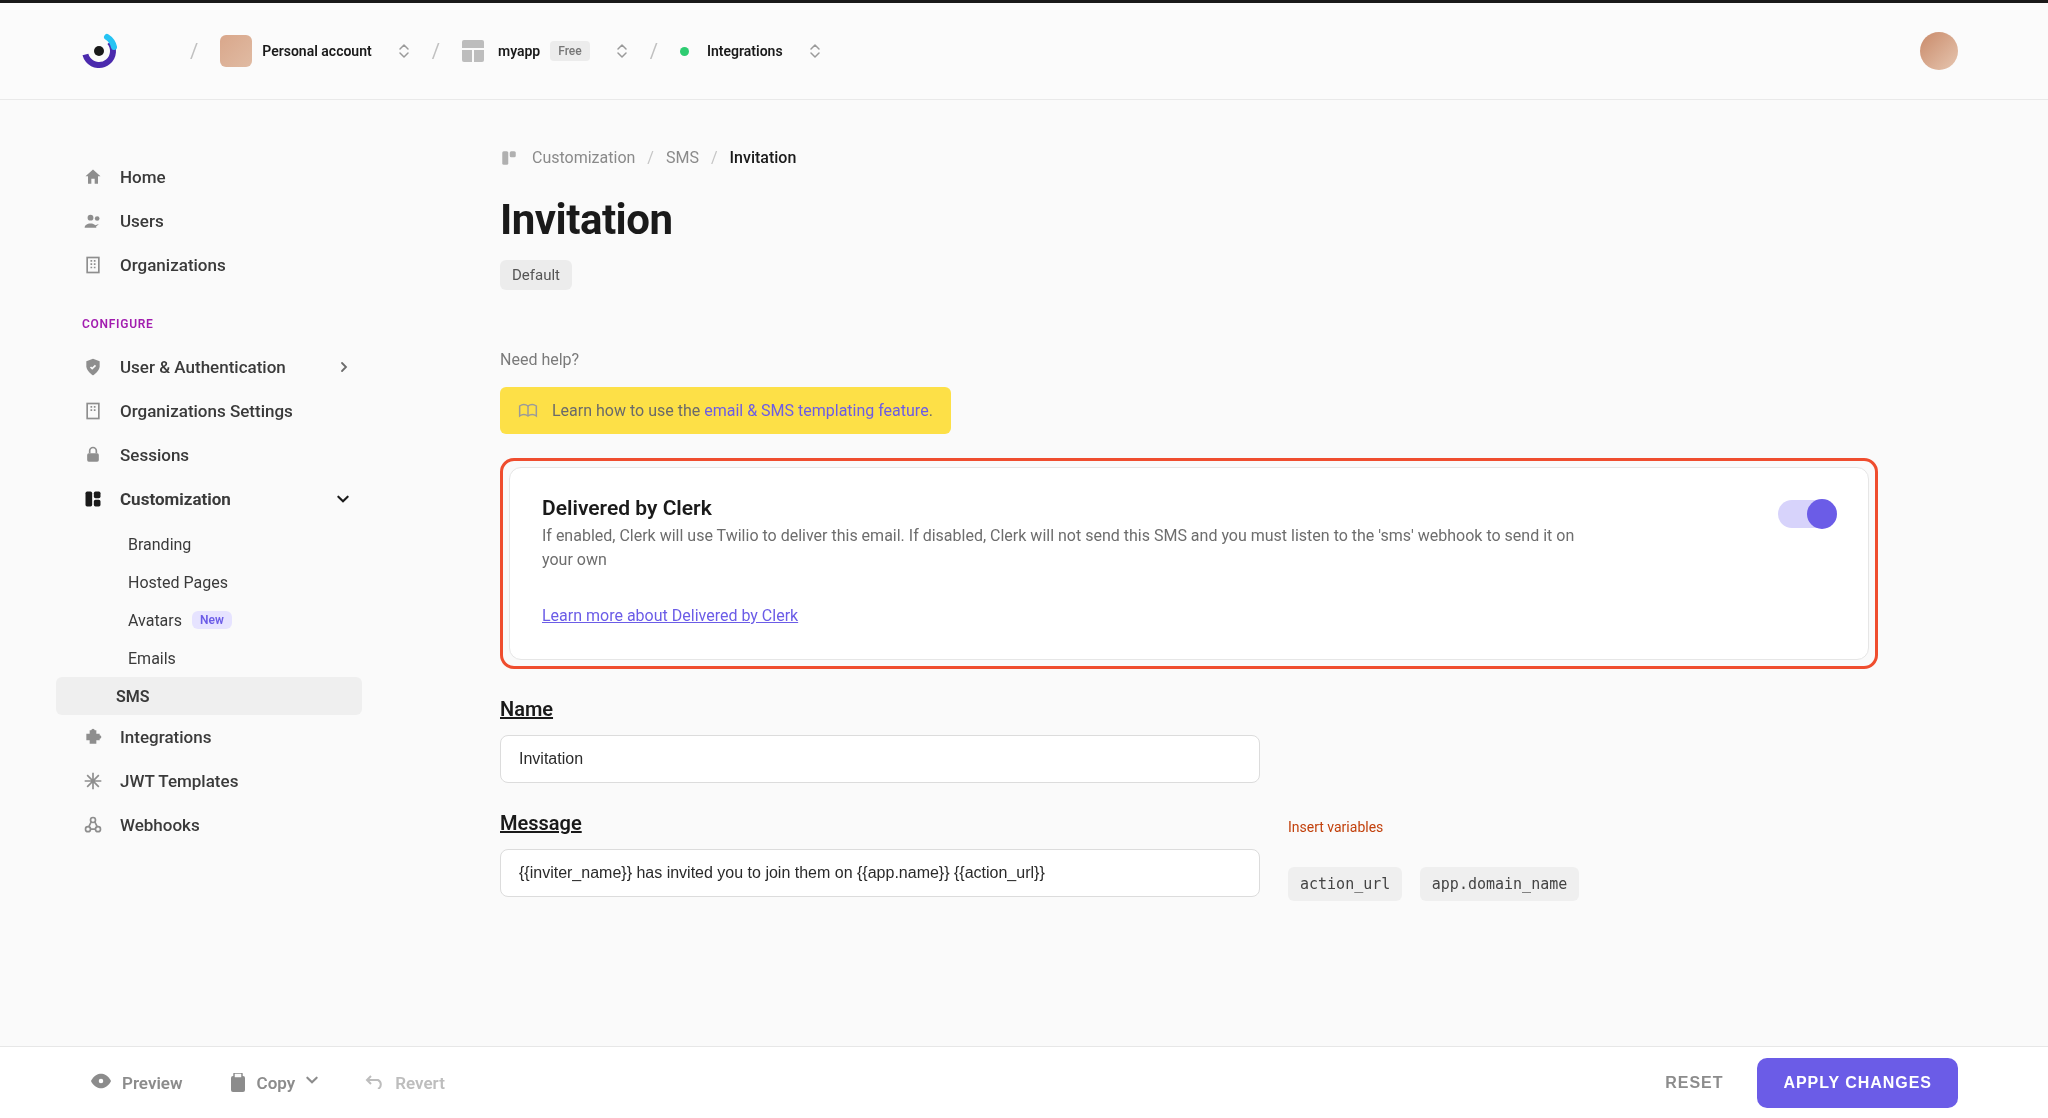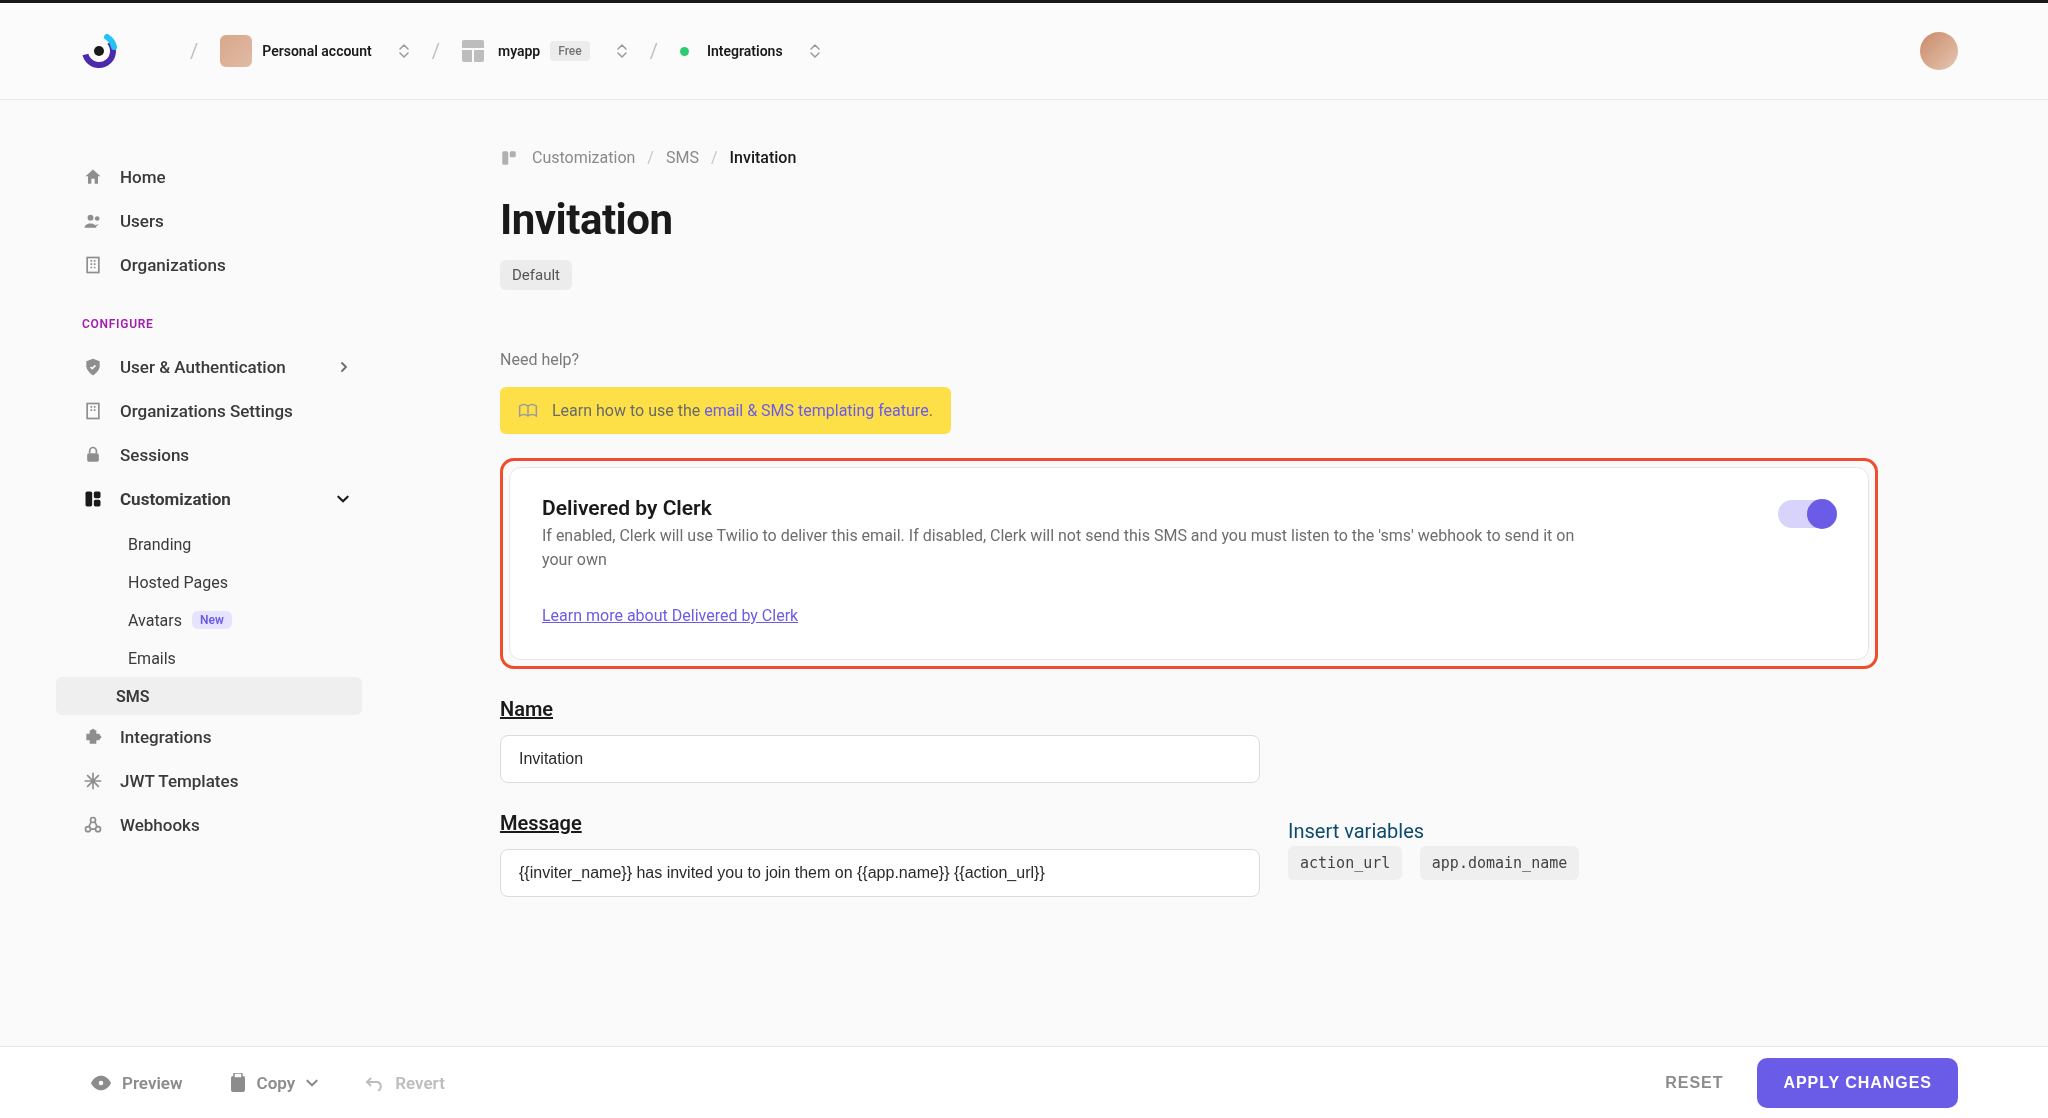--- a/index.html
+++ b/index.html
@@ -167,38 +167,38 @@
 .text-input{
   margin-top:14px;
   width:760px; max-width:760px;
   border:1px solid #dcdcdc; border-radius:8px;
   padding:14px 18px; font-size:16px; color:#2a2a2a;
   background:#fff;
 }
 .row-msg{display:flex; gap:28px; margin-top:28px;justify-content:flex-end;}
 .col-msg{flex:0 0 760px;}
 .col-vars{flex:1;}
-.vars-label{color:#0c4a6e; font-size:20px; margin-bottom:3px;}
+.vars-label{color:#c2410c; font-size:14px; margin-bottom:32px;}
 .var-chip{
   display:inline-block; background:#efefef; color:#444;
   font-family:ui-monospace,Menlo,Consolas,monospace;
   padding:8px 12px; border-radius:6px; margin-right:14px; font-size:15px;
 }
 
 
 .footer{
   position:absolute; left:0; right:0; bottom:0;
   height:72px;
   border-top:1px solid #e7e7e7;
   background:#fff;
   display:flex; align-items:center;
   padding:0 90px 0 90px;
 }
 .footer .fbtn{
-  display:inline-flex; align-items:center; gap:10px;
+  display:inline-flex; align-items:flex-start; gap:10px;
   color:#8c8c8c; font-weight:600; font-size:17px;
   margin-right:46px; cursor:pointer;
 }
 .footer .spacer{flex:1;}
 .btn-reset{
   color:#8c8c8c; font-weight:700; letter-spacing:0.06em;
   margin-right:34px; background:none;border:none;cursor:pointer; font-size:16px;
 }
 .btn-apply{
   background:#6b5ce7; color:#fff; border:none;

